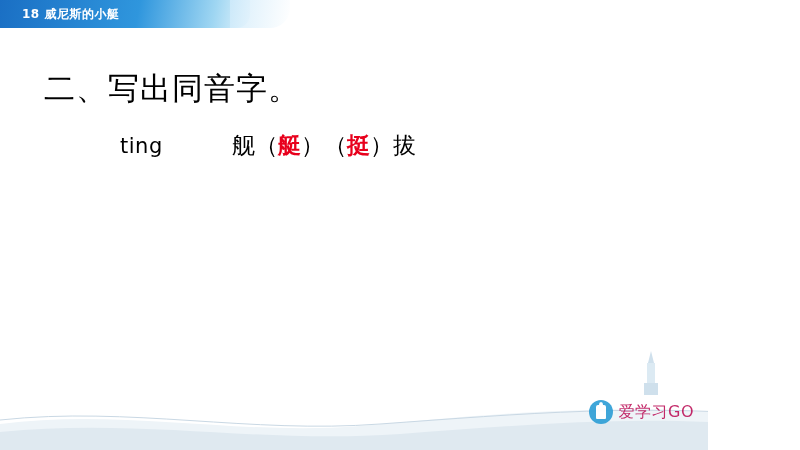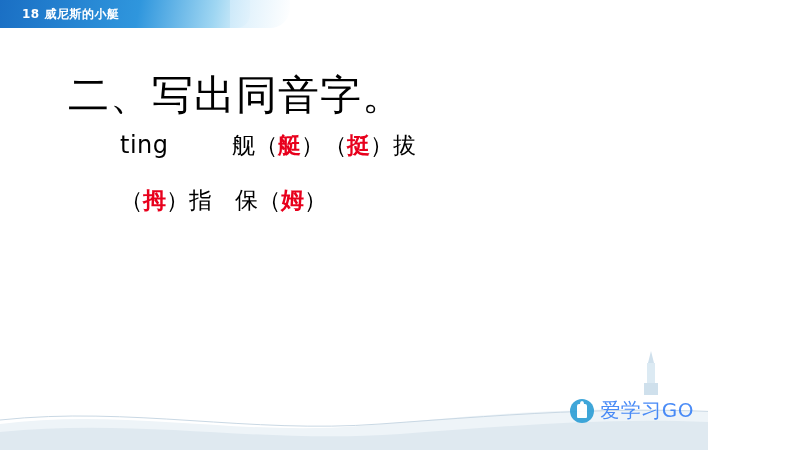--- a/index.html
+++ b/index.html
@@ -53,43 +53,42 @@
     white-space: nowrap;
     z-index: 3;
     font-family: "DejaVu Sans", "Liberation Sans", sans-serif;
   }
 
   
   .heading {
     position: absolute;
     top: 68px;
     left: 44px;
-    font-size: 41px;
+    font-size: 31px;
     color: #000000;
     letter-spacing: 1px;
     font-family: "DejaVu Sans", "Liberation Sans", sans-serif;
-    margin-left: 24px;
   }
 
   
   .rows {
     position: absolute;
     top: 130px;
     left: 120px;
     width: 620px;
   }
   .row {
     display: flex;
     align-items: baseline;
     height: 55px;
   }
   .pinyin {
     width: 112px;
     flex: 0 0 112px;
-    font-size: 24px;
+    font-size: 21px;
     color: #000000;
     font-family: "DejaVu Sans", "Liberation Sans", sans-serif;
     letter-spacing: .5px;
   }
   .content {
     font-size: 23px;
     color: #000000;
     white-space: pre;
     font-family: "DejaVu Sans", "Liberation Sans", sans-serif;
   }
@@ -140,22 +139,22 @@
     content: "";
     position: absolute;
     left: 10px;
     top: 2px;
     width: 4px;
     height: 5px;
     background: #ffffff;
     border-radius: 50% 50% 0 0;
   }
   .wm-text {
-    font-size: 20px;
-    color: #3b82f6;
+    font-size: 16px;
+    color: #be185d;
     font-family: "DejaVu Sans", "Liberation Sans", sans-serif;
     letter-spacing: .5px;
   }
   .tower {
     position: absolute;
     right: 44px;
     bottom: 55px;
     width: 26px;
     height: 44px;
   }
@@ -169,21 +168,20 @@
   <div class="header-title">18 威尼斯的小艇</div>
 
   <div class="heading">二、写出同音字。</div>
 
   <div class="rows">
     <div class="row">
       <div class="pinyin">ting</div>
       <div class="content"><span>舰（</span><span class="ans">艇</span><span>）（</span><span class="ans">挺</span><span>）拔</span></div>
     </div>
     <div class="row">
-      <div class="content"><span>（</span><span class="ans">拇</span><span>）指　保（</span><span class="ans">姆</span><span>）</span></div>
     </div>
   </div>
 
   <div class="wave" style="bottom:0;">
     <svg width="800" height="60" viewBox="0 0 800 60" xmlns="http://www.w3.org/2000/svg">
       <path d="M0,34 C120,18 240,46 360,36 C480,26 620,8 800,30 L800,60 L0,60 Z" fill="#eef4f8"></path>
       <path d="M0,42 C140,28 260,54 400,44 C540,34 660,22 800,40 L800,60 L0,60 Z" fill="#dfe9f0"></path>
       <path d="M0,30 C130,16 250,44 380,34 C520,24 650,12 800,28" fill="none" stroke="#c9d8e4" stroke-width="1"></path>
     </svg>
   </div>

